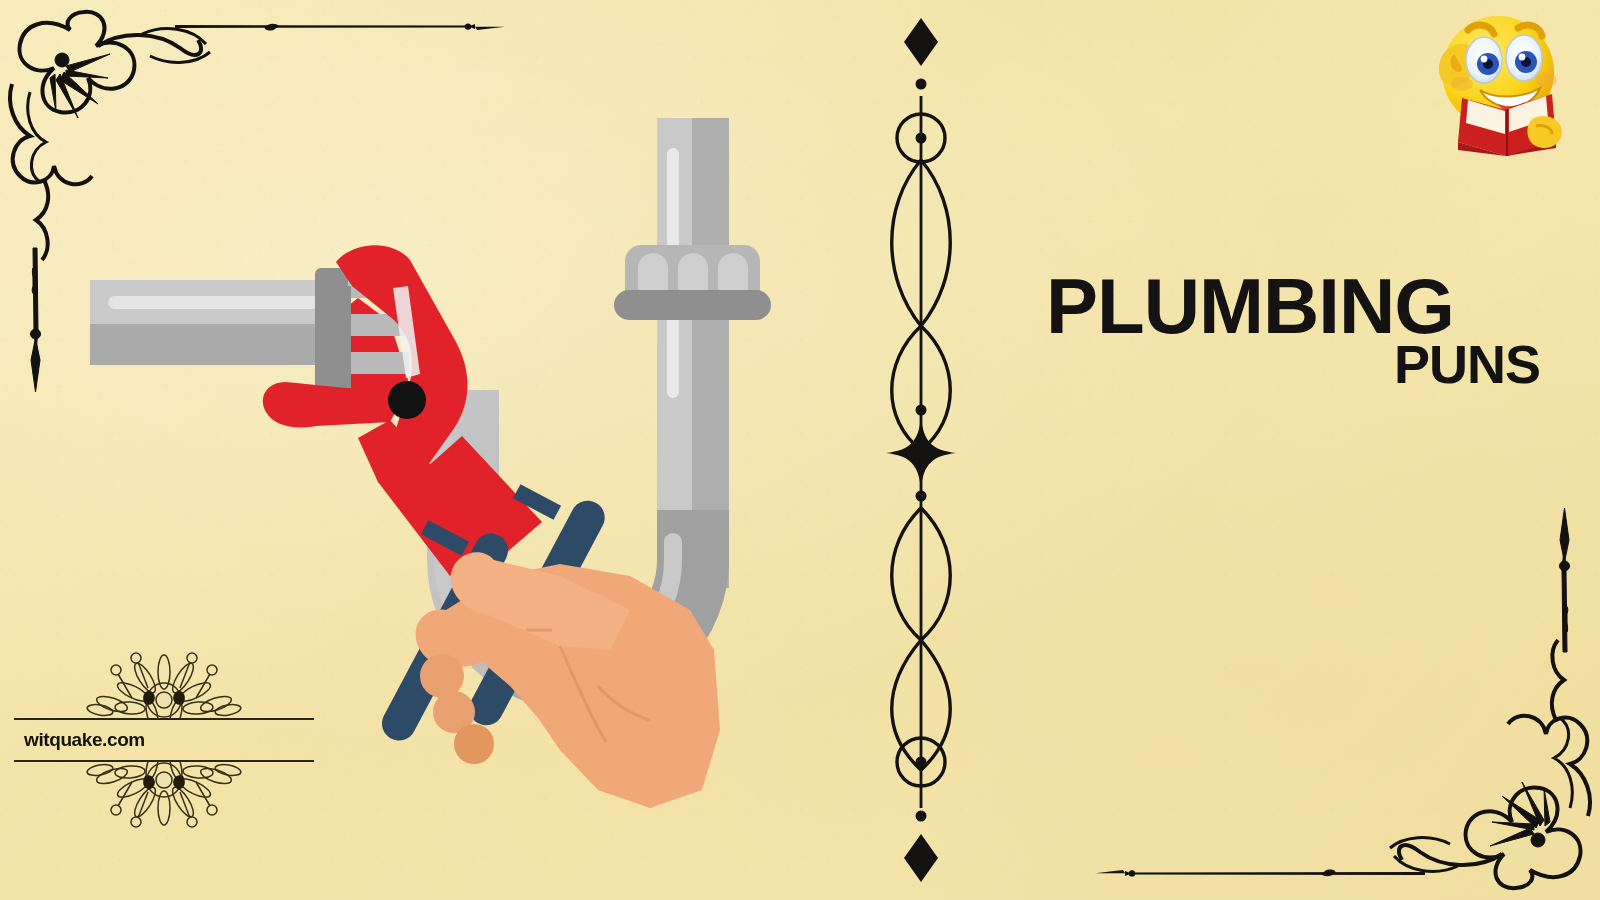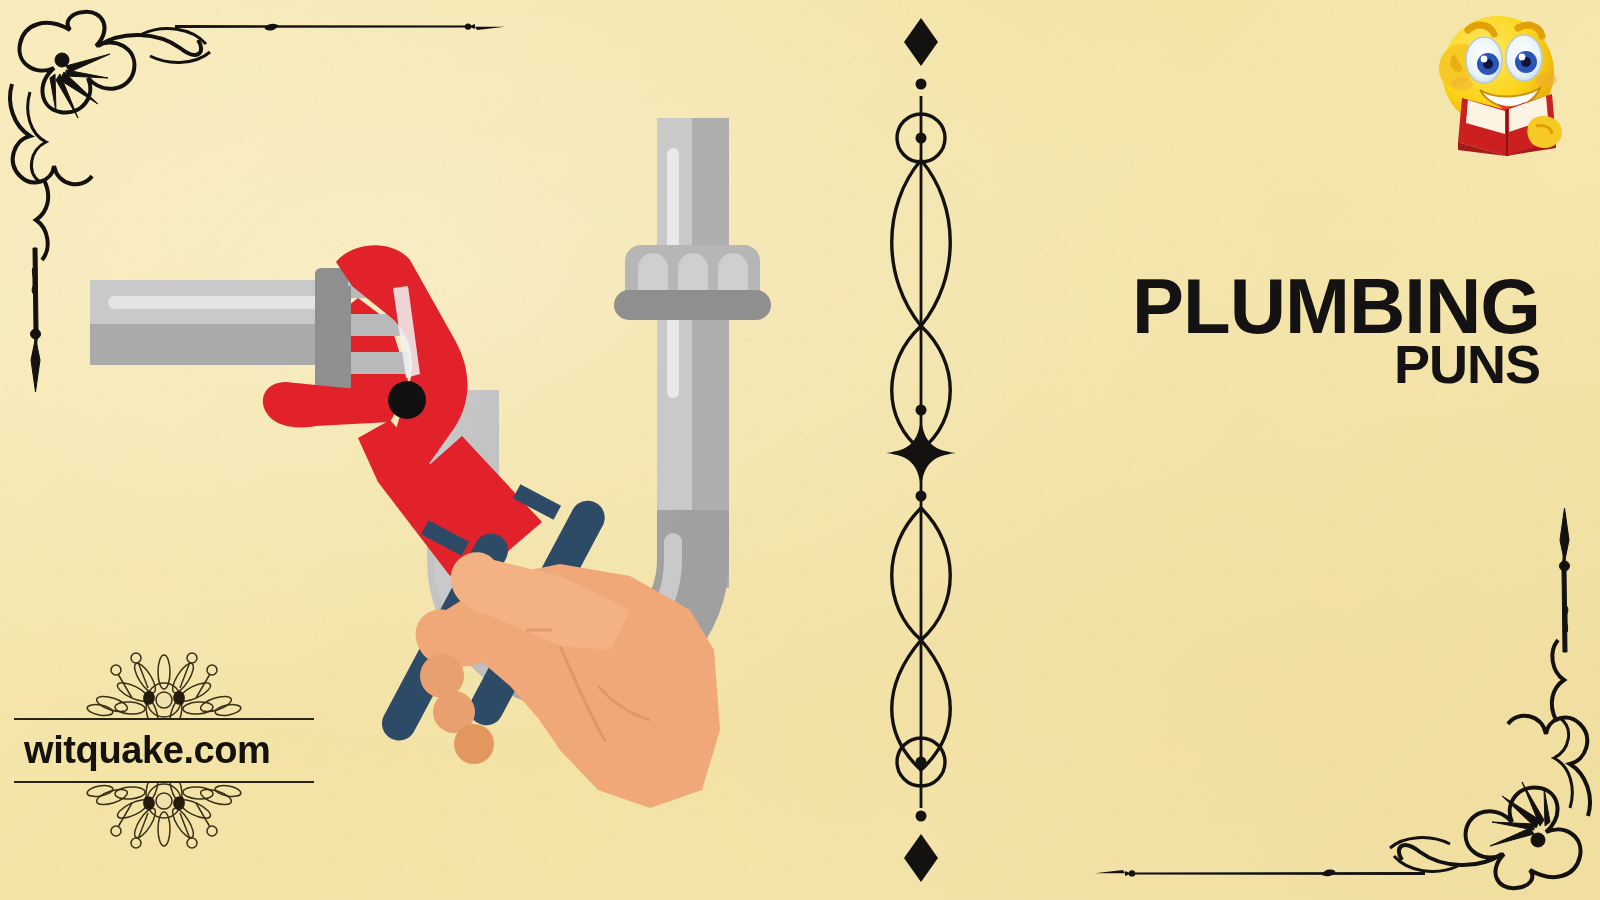--- a/index.html
+++ b/index.html
@@ -40,28 +40,28 @@
 
   
   #divider{left:866px;top:10px;width:110px;height:880px;}
 
   
   #title{
     left:960px;top:272px;width:580px;
     text-align:right;color:#141212;
     font-weight:900;letter-spacing:-1px;line-height:.88;
   }
-  #title .l1{font-size:78px;display:block;}
+  #title .l1{font-size:78px;display:block;text-align:center;}
   #title .l2{font-size:54px;display:block;}
 
   
   #watermark{left:14px;top:648px;width:300px;height:220px;}
   #watermark .wm-line{height:2px;background:#2a2418;width:100%;}
   #wm-text{
-    font-size:38px;font-weight:900;color:#15120c;
+    font-size:19px;font-weight:900;color:#15120c;
     letter-spacing:-.4px;padding:9px 0 9px 10px;
   }
   .wm-orn{height:70px;width:100%;}
 
   
   #illus{left:90px;top:90px;width:720px;height:740px;}
 </style>
 </head>
 <body>
 

